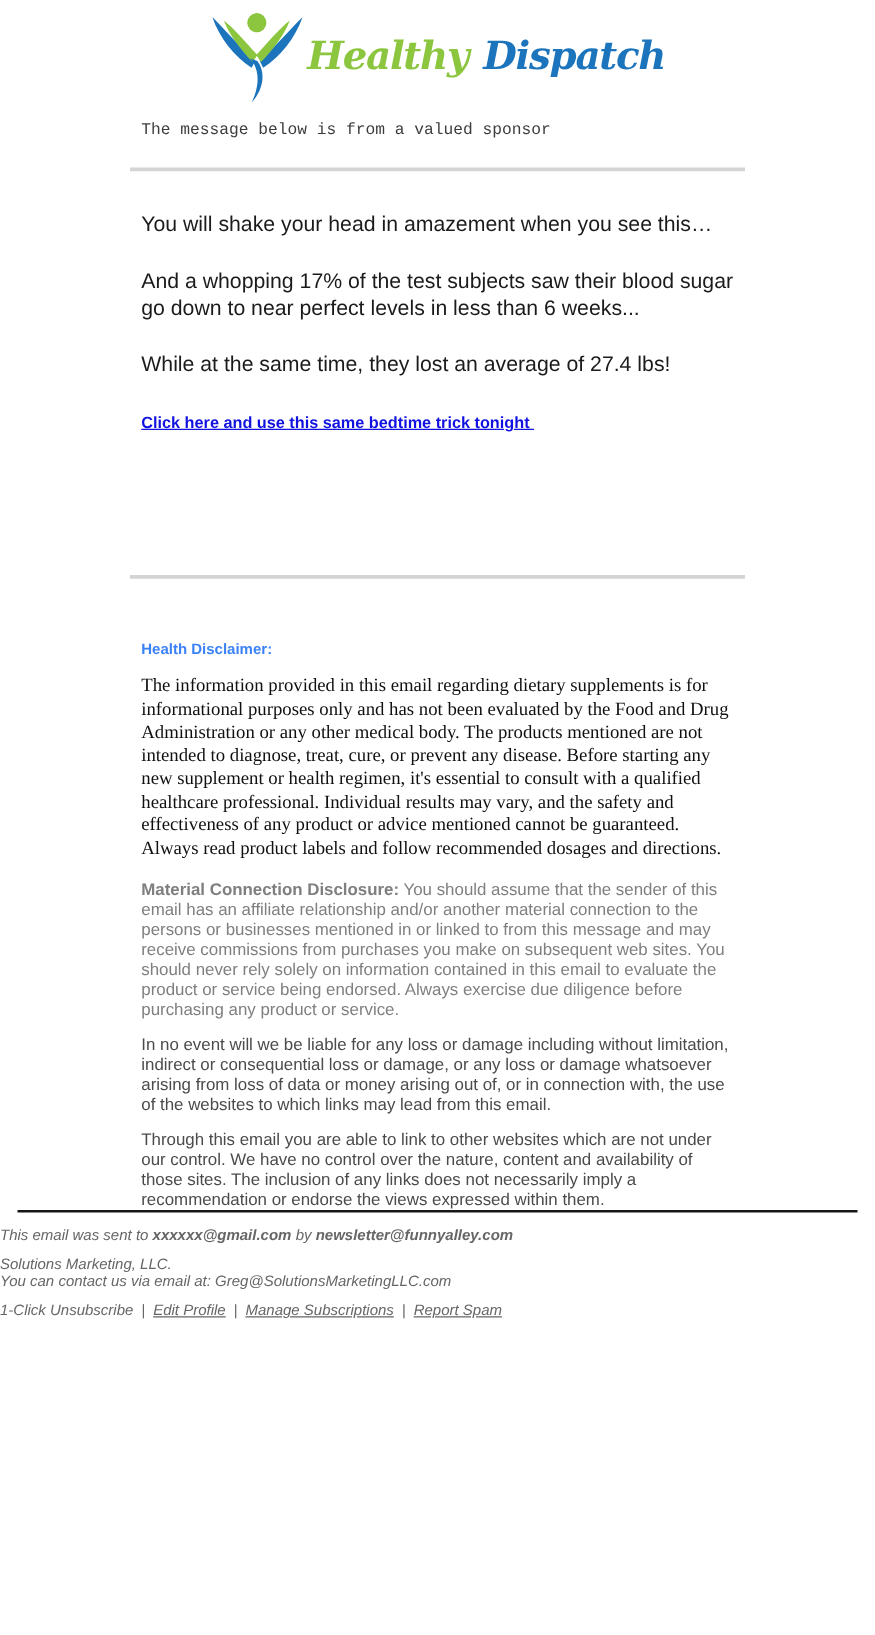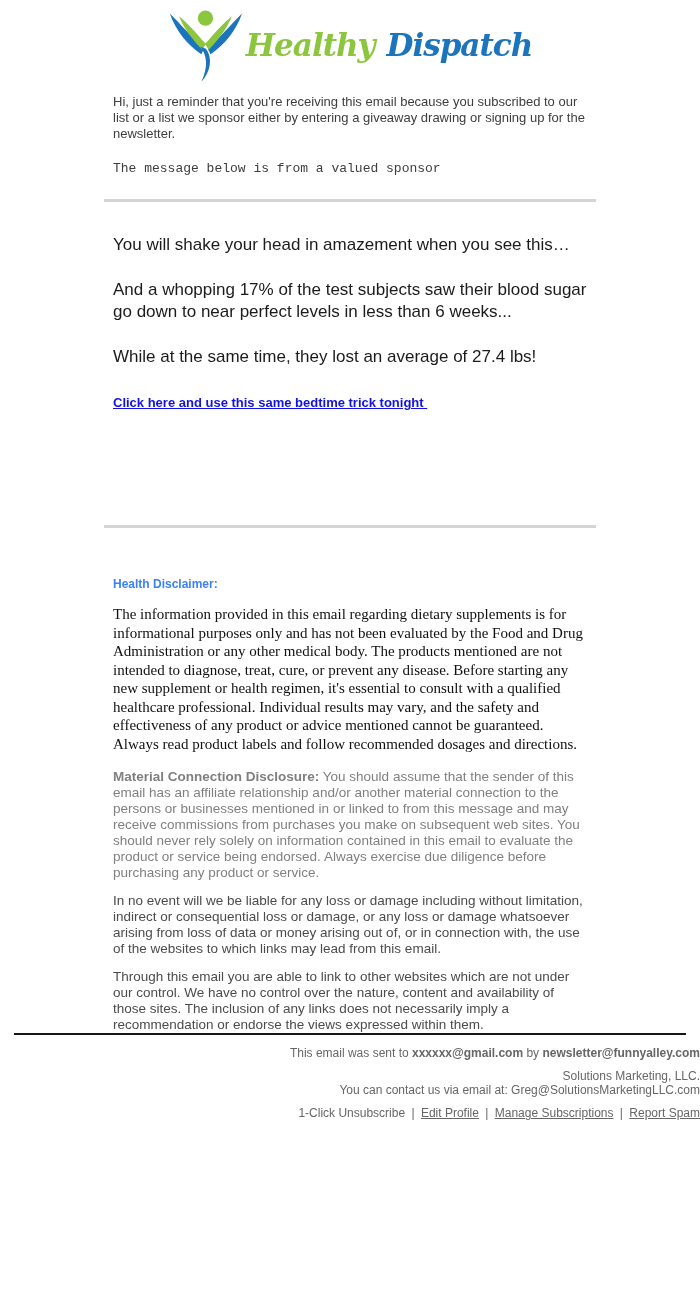--- a/index.html
+++ b/index.html
@@ -43,21 +43,21 @@
                color:#3b82f6; margin:49px 0 0; }
   .disc-text { font-family:"Liberation Serif", serif; font-size:15px; line-height:18.5px;
                color:#101010; margin:14px 0 0; }
   .gray-para { font-size:13.5px; line-height:16px; margin:0; }
   .material { color:var(--muted-gray); margin-top:16px; }
   .material b { color:var(--muted-gray); }
   .dark { color:#4b4b4b; margin-top:12px; }
 
   
   .footer-sep { width:672px; margin:0 auto; border-top:2px solid #161616; }
-  .footer { text-align:right; color:var(--footer-gray); font-size:12px; line-height:14px; padding:11px 0 10px; }
+  .footer { text-align:left; color:var(--footer-gray); font-size:12px; line-height:14px; padding:11px 0 10px;font-style:italic; }
   .footer .frow { margin-bottom:9px; }
   .footer b { font-weight:bold; }
   .flink { color:var(--footer-gray); text-decoration:underline; cursor:pointer; }
   .fplain { color:var(--footer-gray); }
   .fsep { margin:0 3px; }
 </style>
 </head>
 <body>
 
 <div class="email">
@@ -73,21 +73,20 @@
         <path d="M44 47 C 54 37, 64 24, 69 11 C 60 18, 49 31, 40 41 Z" fill="#8CC63F"></path>
 
         <circle cx="40.5" cy="13" r="8.3" fill="#8CC63F"></circle>
 
         <path d="M35 44 C 42 53, 44 65, 36 82 C 47 70, 48 55, 41 46 Z" fill="#1C75BC"></path>
       </svg>
       <span class="logo-text logo-healthy">Healthy</span>
       <span class="logo-text logo-dispatch">Dispatch</span>
     </div>
 
-    <p class="intro first">Hi, just a reminder that you're receiving this email because you subscribed to our list or a list we sponsor either by entering a giveaway drawing or signing up for the newsletter.</p>
     <p class="intro center">The message below is from a valued sponsor</p>
   </div>
 
   <div class="divider"></div>
 
   <div class="content main">
     <p>You will shake your head in amazement when you see this…</p>
     <p>And a whopping 17% of the test subjects saw their blood sugar go down to near perfect levels in less than 6 weeks...</p>
     <p>While at the same time, they lost an average of 27.4 lbs!</p>
     <p class="cta-wrap">

